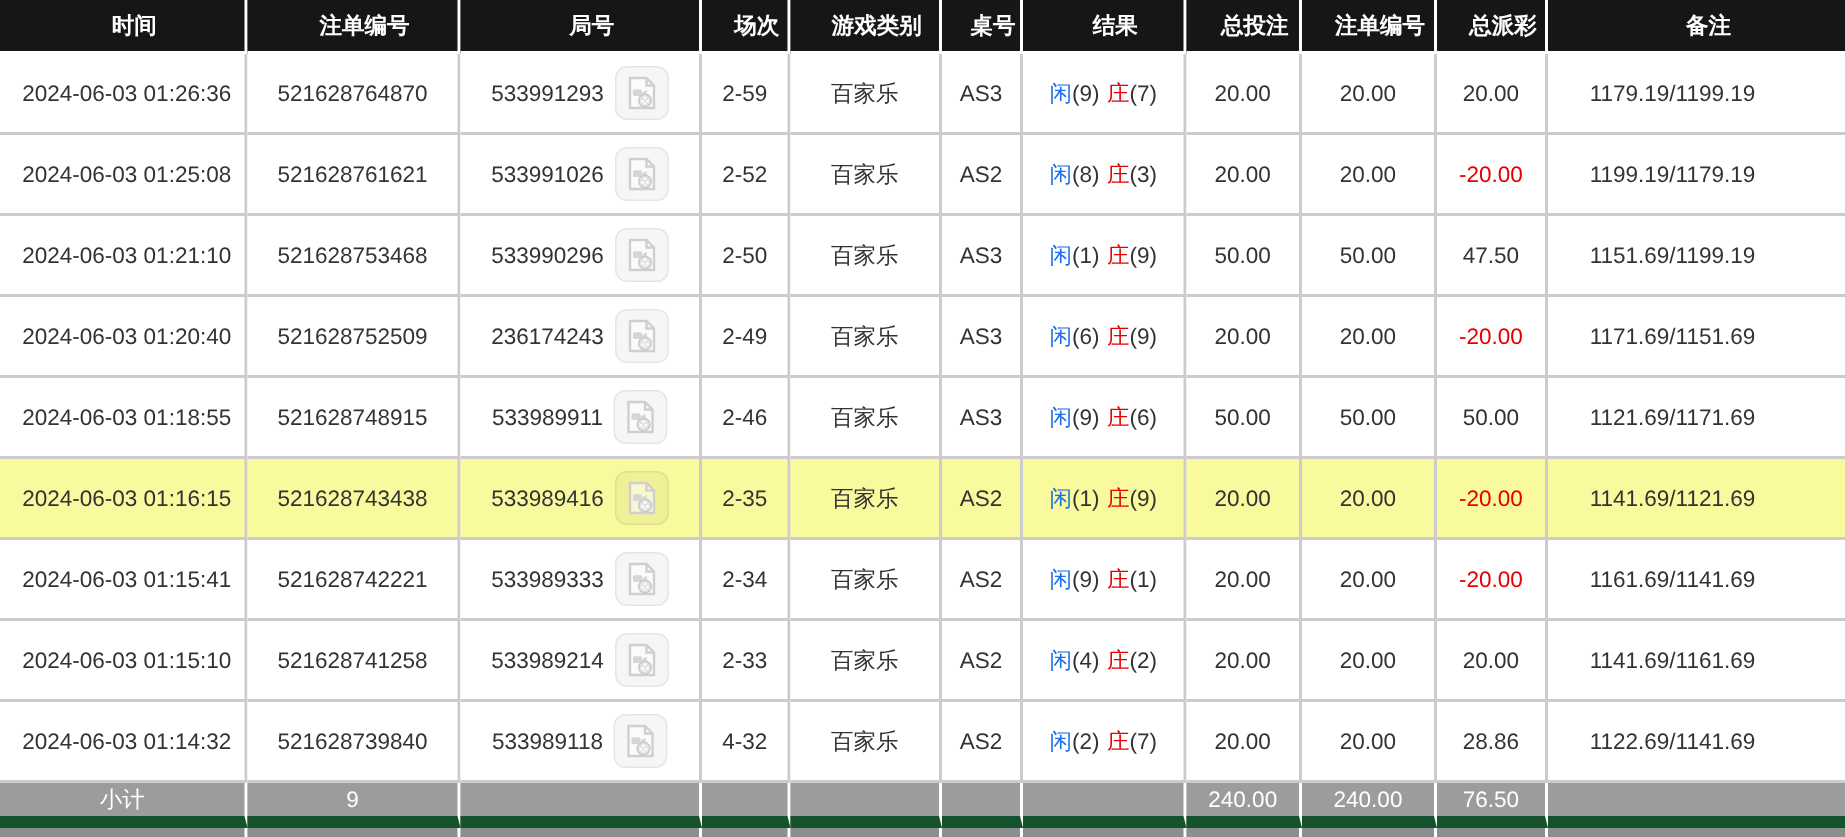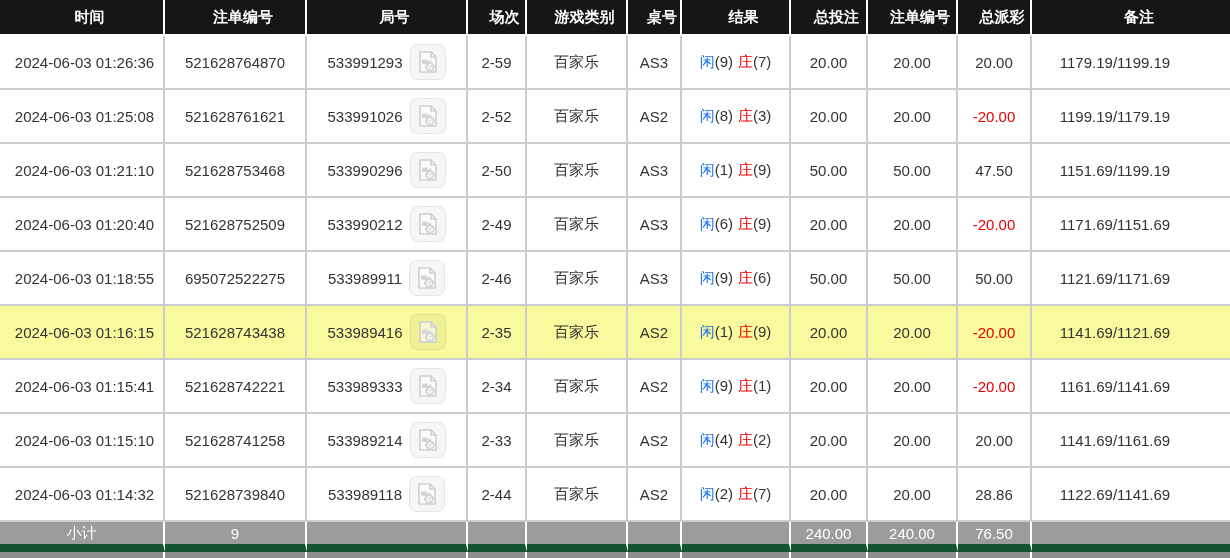--- a/index.html
+++ b/index.html
@@ -235,21 +235,21 @@
     <td class="c-total-bet">50.00</td>
     <td class="c-valid-bet">50.00</td>
     <td class="c-payout">47.50</td>
     <td class="c-remark">1151.69/1199.19</td>
   </tr>
       <tr class="data-row">
     <td class="c-time">2024-06-03 01:20:40</td>
     <td class="c-bet-no">521628752509</td>
     <td class="c-game-no">
       <span class="game-no-wrap">
-        <span>533990212</span>
+        <span>236174243</span>
         <button class="video-btn" type="button">
           <span>
             <svg width="22" height="24" viewBox="0 0 22 24">
               <path d="M3 2 h11 l5 5 v15 h-16 z" fill="rgba(255,255,255,0.55)" stroke="#cfcfcf" stroke-width="1.6"></path>
               <path d="M14 2 v5 h5" fill="none" stroke="#cfcfcf" stroke-width="1.6"></path>
               <rect x="5" y="9.5" width="6" height="4.5" rx="1" fill="#d6d6d6"></rect>
               <path d="M11 11.7 l3.2 -1.8 v4 l-3.2 -1.8 z" fill="#d6d6d6"></path>
               <circle cx="13" cy="17" r="4.2" fill="#e3e3e3" stroke="#c9c9c9" stroke-width="1"></circle>
               <circle cx="13" cy="15.2" r="0.9" fill="#ffffff"></circle>
               <circle cx="11.3" cy="17.6" r="0.9" fill="#ffffff"></circle>
@@ -266,21 +266,21 @@
     <td class="c-result">
       <span class="res-player">闲</span><span class="res-pts">(6)</span><span class="res-banker">庄</span><span class="res-pts">(9)</span>
     </td>
     <td class="c-total-bet">20.00</td>
     <td class="c-valid-bet">20.00</td>
     <td class="c-payout neg">-20.00</td>
     <td class="c-remark">1171.69/1151.69</td>
   </tr>
       <tr class="data-row">
     <td class="c-time">2024-06-03 01:18:55</td>
-    <td class="c-bet-no">695072522275</td>
+    <td class="c-bet-no">521628748915</td>
     <td class="c-game-no">
       <span class="game-no-wrap">
         <span>533989911</span>
         <button class="video-btn" type="button">
           <span>
             <svg width="22" height="24" viewBox="0 0 22 24">
               <path d="M3 2 h11 l5 5 v15 h-16 z" fill="rgba(255,255,255,0.55)" stroke="#cfcfcf" stroke-width="1.6"></path>
               <path d="M14 2 v5 h5" fill="none" stroke="#cfcfcf" stroke-width="1.6"></path>
               <rect x="5" y="9.5" width="6" height="4.5" rx="1" fill="#d6d6d6"></rect>
               <path d="M11 11.7 l3.2 -1.8 v4 l-3.2 -1.8 z" fill="#d6d6d6"></path>
@@ -423,21 +423,21 @@
               <circle cx="13" cy="17" r="4.2" fill="#e3e3e3" stroke="#c9c9c9" stroke-width="1"></circle>
               <circle cx="13" cy="15.2" r="0.9" fill="#ffffff"></circle>
               <circle cx="11.3" cy="17.6" r="0.9" fill="#ffffff"></circle>
               <circle cx="14.7" cy="17.6" r="0.9" fill="#ffffff"></circle>
               <circle cx="13" cy="19" r="0.7" fill="#ffffff"></circle>
             </svg>
           </span>
         </button>
       </span>
     </td>
-    <td class="c-session">2-44</td>
+    <td class="c-session">4-32</td>
     <td class="c-game-type">百家乐</td>
     <td class="c-table-no">AS2</td>
     <td class="c-result">
       <span class="res-player">闲</span><span class="res-pts">(2)</span><span class="res-banker">庄</span><span class="res-pts">(7)</span>
     </td>
     <td class="c-total-bet">20.00</td>
     <td class="c-valid-bet">20.00</td>
     <td class="c-payout">28.86</td>
     <td class="c-remark">1122.69/1141.69</td>
   </tr>

